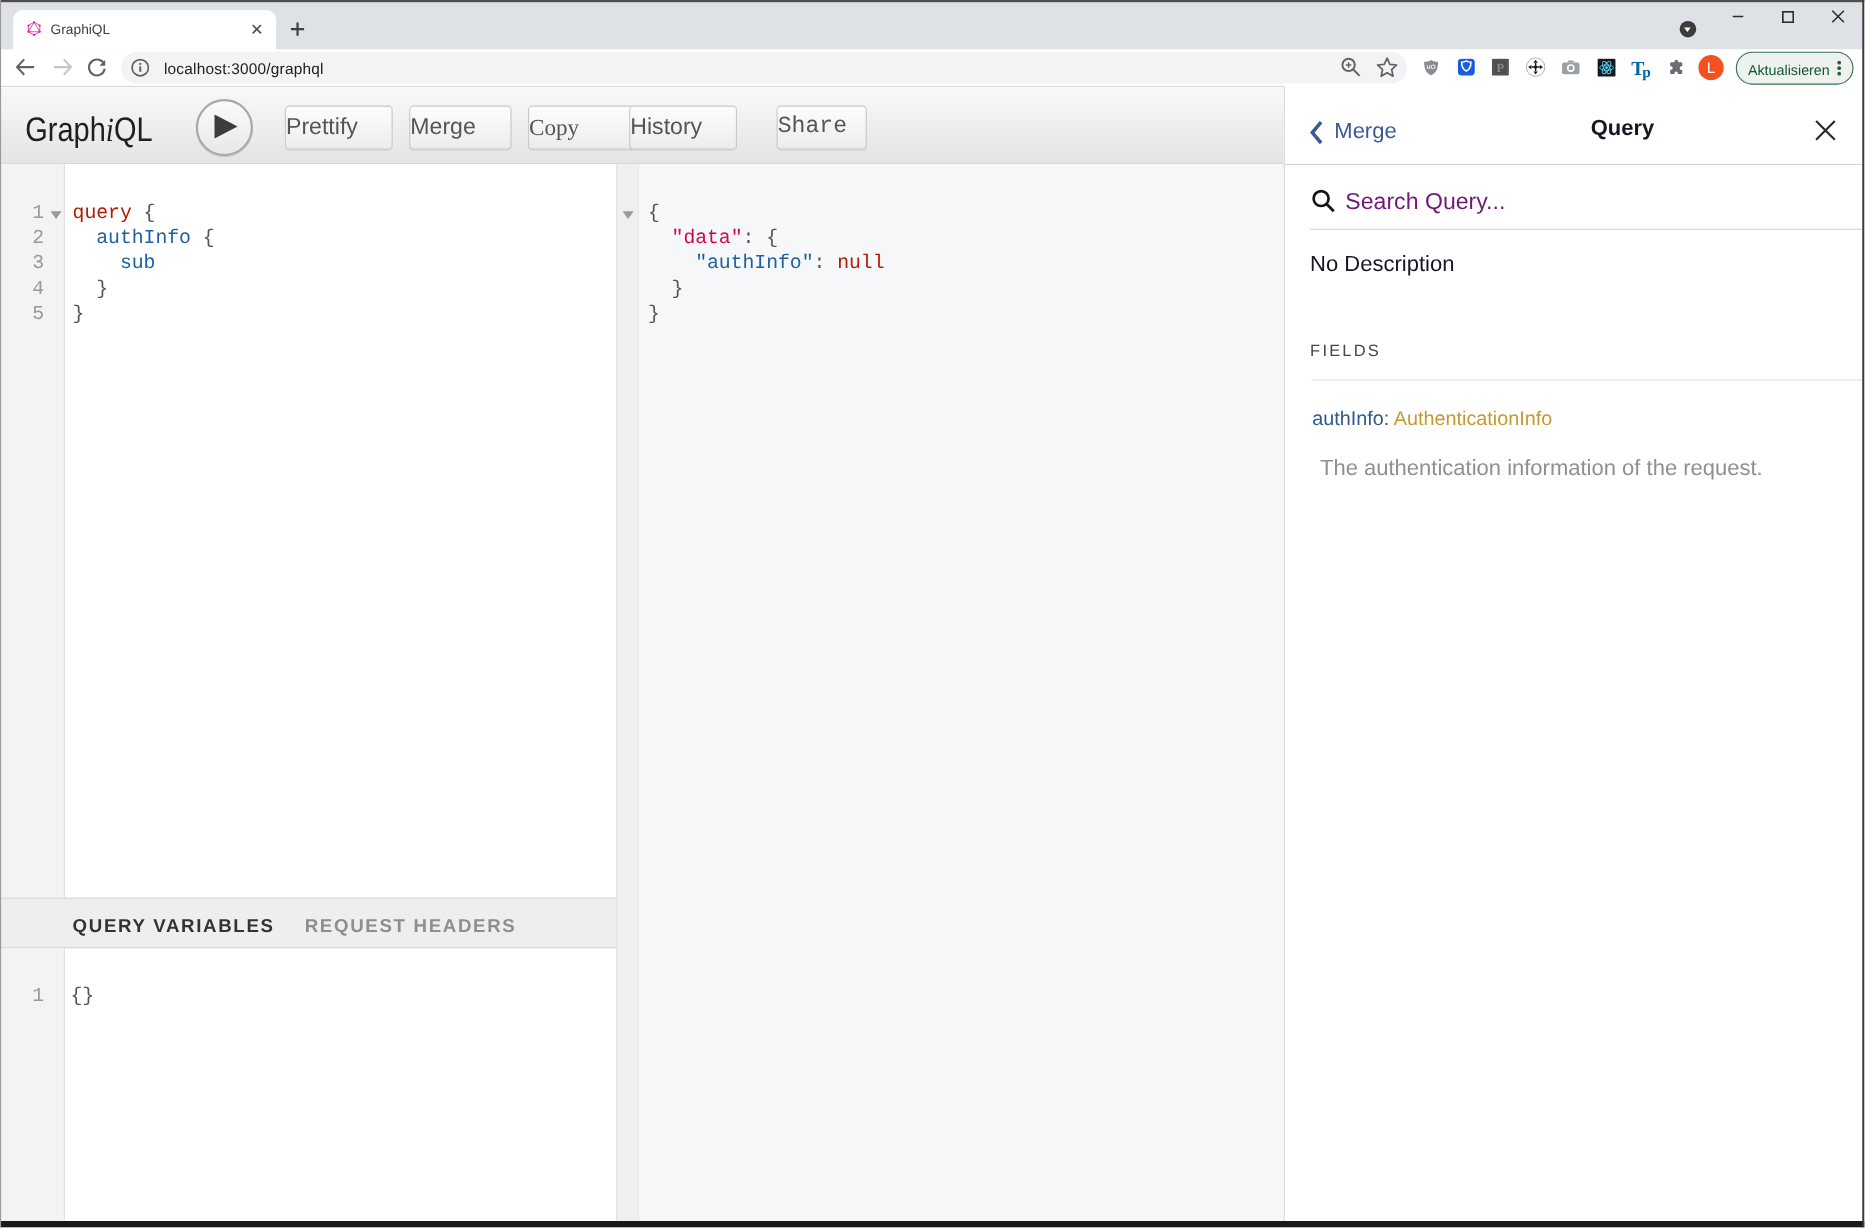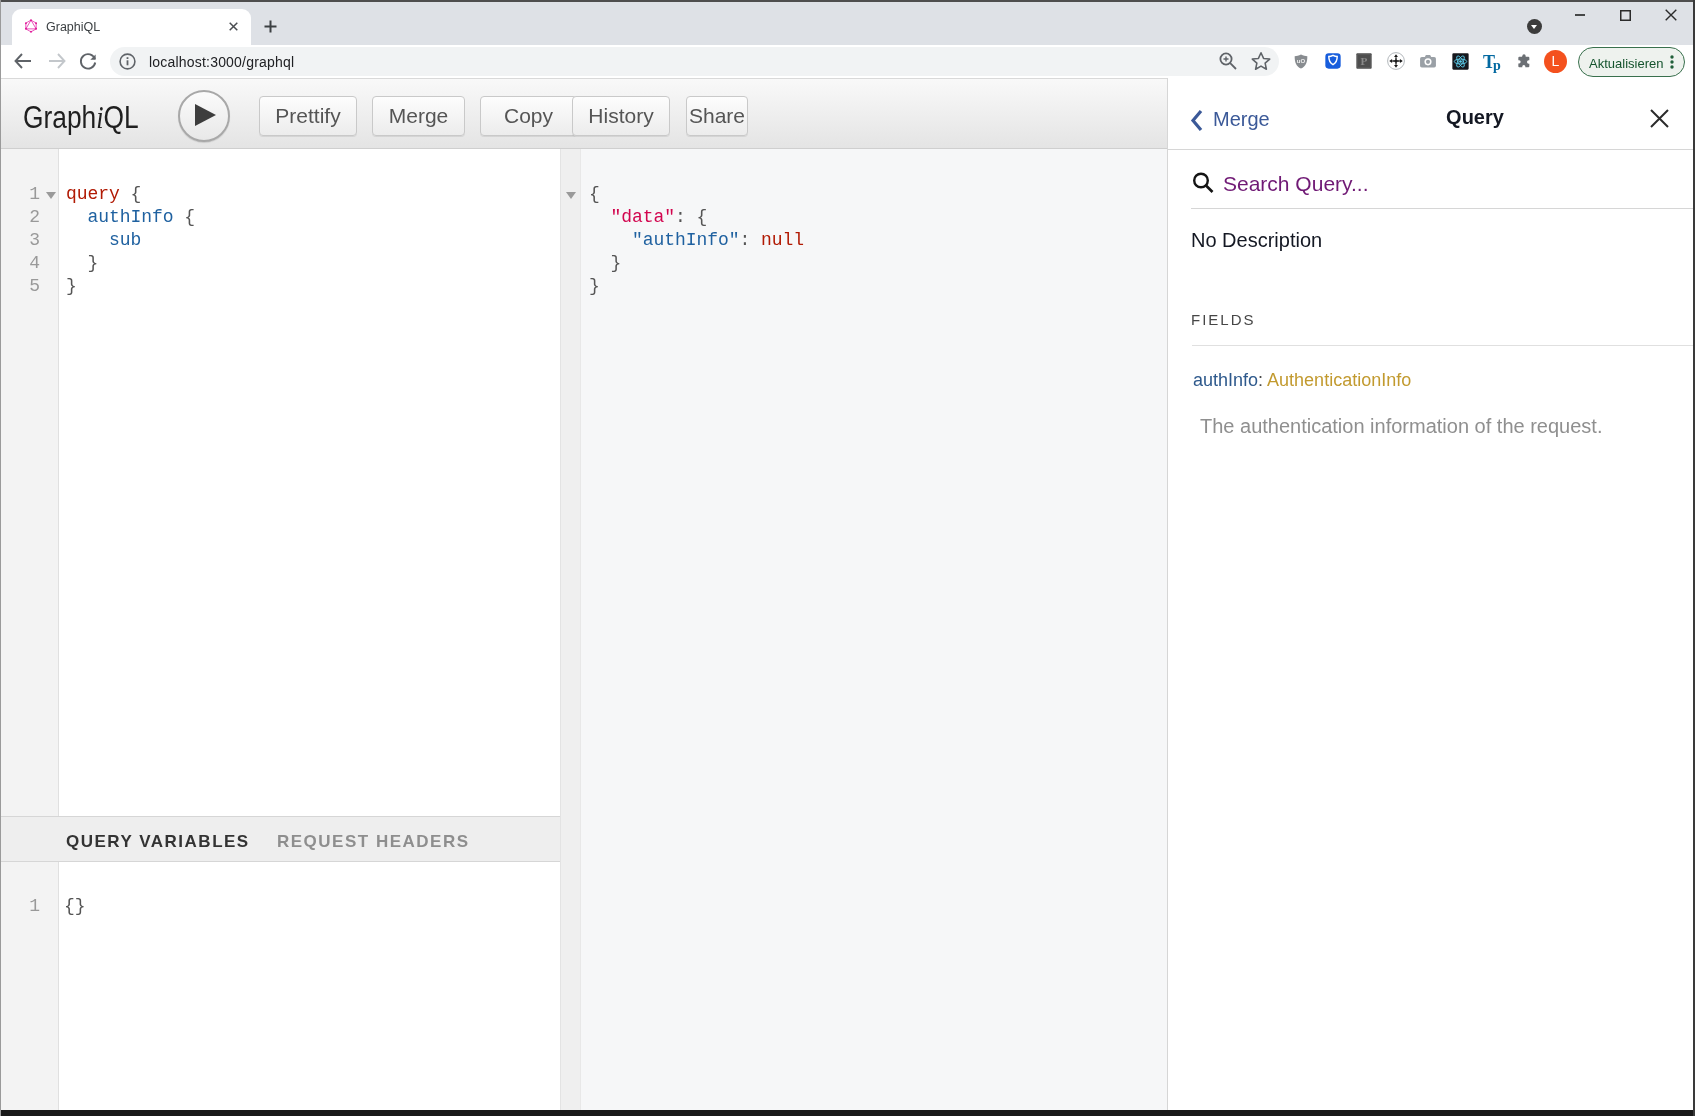--- a/index.html
+++ b/index.html
@@ -13,21 +13,21 @@
   #tabtitle { left:46px; top:20px; font-size:12.5px; color:#3c4043; }
   #chromebar { left:0; top:45px; width:1695px; height:33px; background:#fff; }
   #omnibox { left:110px; top:47px; width:1169px; height:29px; border-radius:15px; background:#f1f3f4; }
   #url { left:149px; top:54px; font-size:14px; color:#202124; letter-spacing:0.2px; }
   
   #gtoolbar { left:0; top:78px; width:1167px; height:71px; background:linear-gradient(#f9f9f9,#e4e4e4); border-top:1px solid #d9d9d9; border-bottom:1px solid #cfcfcf; }
   #logo { left:23px; top:100px; font-size:31px; color:#1f1f1f; transform:scaleX(0.85); transform-origin:0 0; white-space:nowrap; }
   #logo em { font-family:"Liberation Serif", serif; font-style:italic; }
   #playbtn { left:178px; top:90px; width:52px; height:52px; border-radius:50%; background:linear-gradient(#fbfbfb,#e8e8e8); border:2px solid #a8a8a8; box-shadow:0 1px 1px rgba(0,0,0,0.12); }
   #playtri { left:195px; top:104px; width:0; height:0; border-left:21px solid #3d3d3d; border-top:11.5px solid transparent; border-bottom:11.5px solid transparent; }
-  .tbtn { top:96px; height:40px; border:1px solid #c9c9c9; border-radius:4px; background:linear-gradient(#fdfdfd,#ececec); box-shadow:0 1px 0 rgba(0,0,0,0.08); color:#555; font-size:21px; text-align:center; line-height:38px; }
+  .tbtn { top:96px; height:40px; border:1px solid #c9c9c9; border-radius:4px; background:linear-gradient(#fdfdfd,#ececec); box-shadow:0 1px 0 rgba(0,0,0,0.08); color:#555; font-size:21px; line-height:38px; }
   
   #qpane { left:0; top:149px; width:560px; height:961px; background:#fff; }
   .gutter { background:#f3f3f3; border-right:1px solid #e0e0e0; }
   .mono { font-family:"Liberation Mono", monospace; font-size:18px; line-height:23px; letter-spacing:-0.05px; white-space:pre; }
   .lnum { color:#999; text-align:right; }
   #divider { left:560px; top:149px; width:21px; height:961px; background:#efefef; border-left:1px solid #e3e3e3; border-right:1px solid #e8e8e8; }
   #rpane { left:581px; top:149px; width:586px; height:961px; background:#f6f7f8; }
   #varbar { left:0; top:816px; width:560px; height:46px; background:#eee; border-top:1px solid #d6d6d6; border-bottom:1px solid #d6d6d6; }
   .fold { width:0; height:0; border-top:7px solid #9a9a9a; border-left:5px solid transparent; border-right:5px solid transparent; }
   .kw { color:#B11A04; } .prop { color:#1F61A0; } .pun { color:#555; } .str { color:#D2054E; }
@@ -156,23 +156,23 @@
     <circle cx="2" cy="7" r="1.7" fill="#20603a"></circle>
     <circle cx="2" cy="12" r="1.7" fill="#20603a"></circle>
   </svg>
 
   <div class="abs" id="gtoolbar"></div>
   <div class="abs" id="logo">Graph<em>i</em>QL</div>
   <div class="abs" id="playbtn"></div>
   <div class="abs" id="playtri"></div>
   <div class="abs tbtn" style="left:259px; width:98px;">Prettify</div>
   <div class="abs tbtn" style="left:372px; width:93px;">Merge</div>
-  <div class="abs tbtn" style="left:480px; width:97px;">Copy</div>
+  <div class="abs tbtn" style="left:480px; width:97px;font-family:Liberation Serif, serif;">Copy</div>
   <div class="abs tbtn" style="left:572px; width:98px;">History</div>
-  <div class="abs tbtn" style="left:686px; width:62px;">Share</div>
+  <div class="abs tbtn" style="left:706px; width:82px;font-family:Liberation Mono, monospace;">Share</div>
 
   <div class="abs" id="qpane"></div>
   <div class="abs gutter" style="left:0; top:149px; width:59px; height:667px;"></div>
   <div class="abs" id="divider"></div>
   <div class="abs" id="rpane"></div>
   <div class="abs" id="varbar"></div>
   <div class="abs" style="left:66px; top:842px; font-size:17px; font-weight:bold; letter-spacing:1.5px; color:#333; line-height:0;">QUERY VARIABLES</div>
   <div class="abs" style="left:277px; top:842px; font-size:17px; font-weight:bold; letter-spacing:1.5px; color:#8e8e8e; line-height:0;">REQUEST HEADERS</div>
   <div class="abs gutter" style="left:0; top:862px; width:59px; height:248px;"></div>
 

